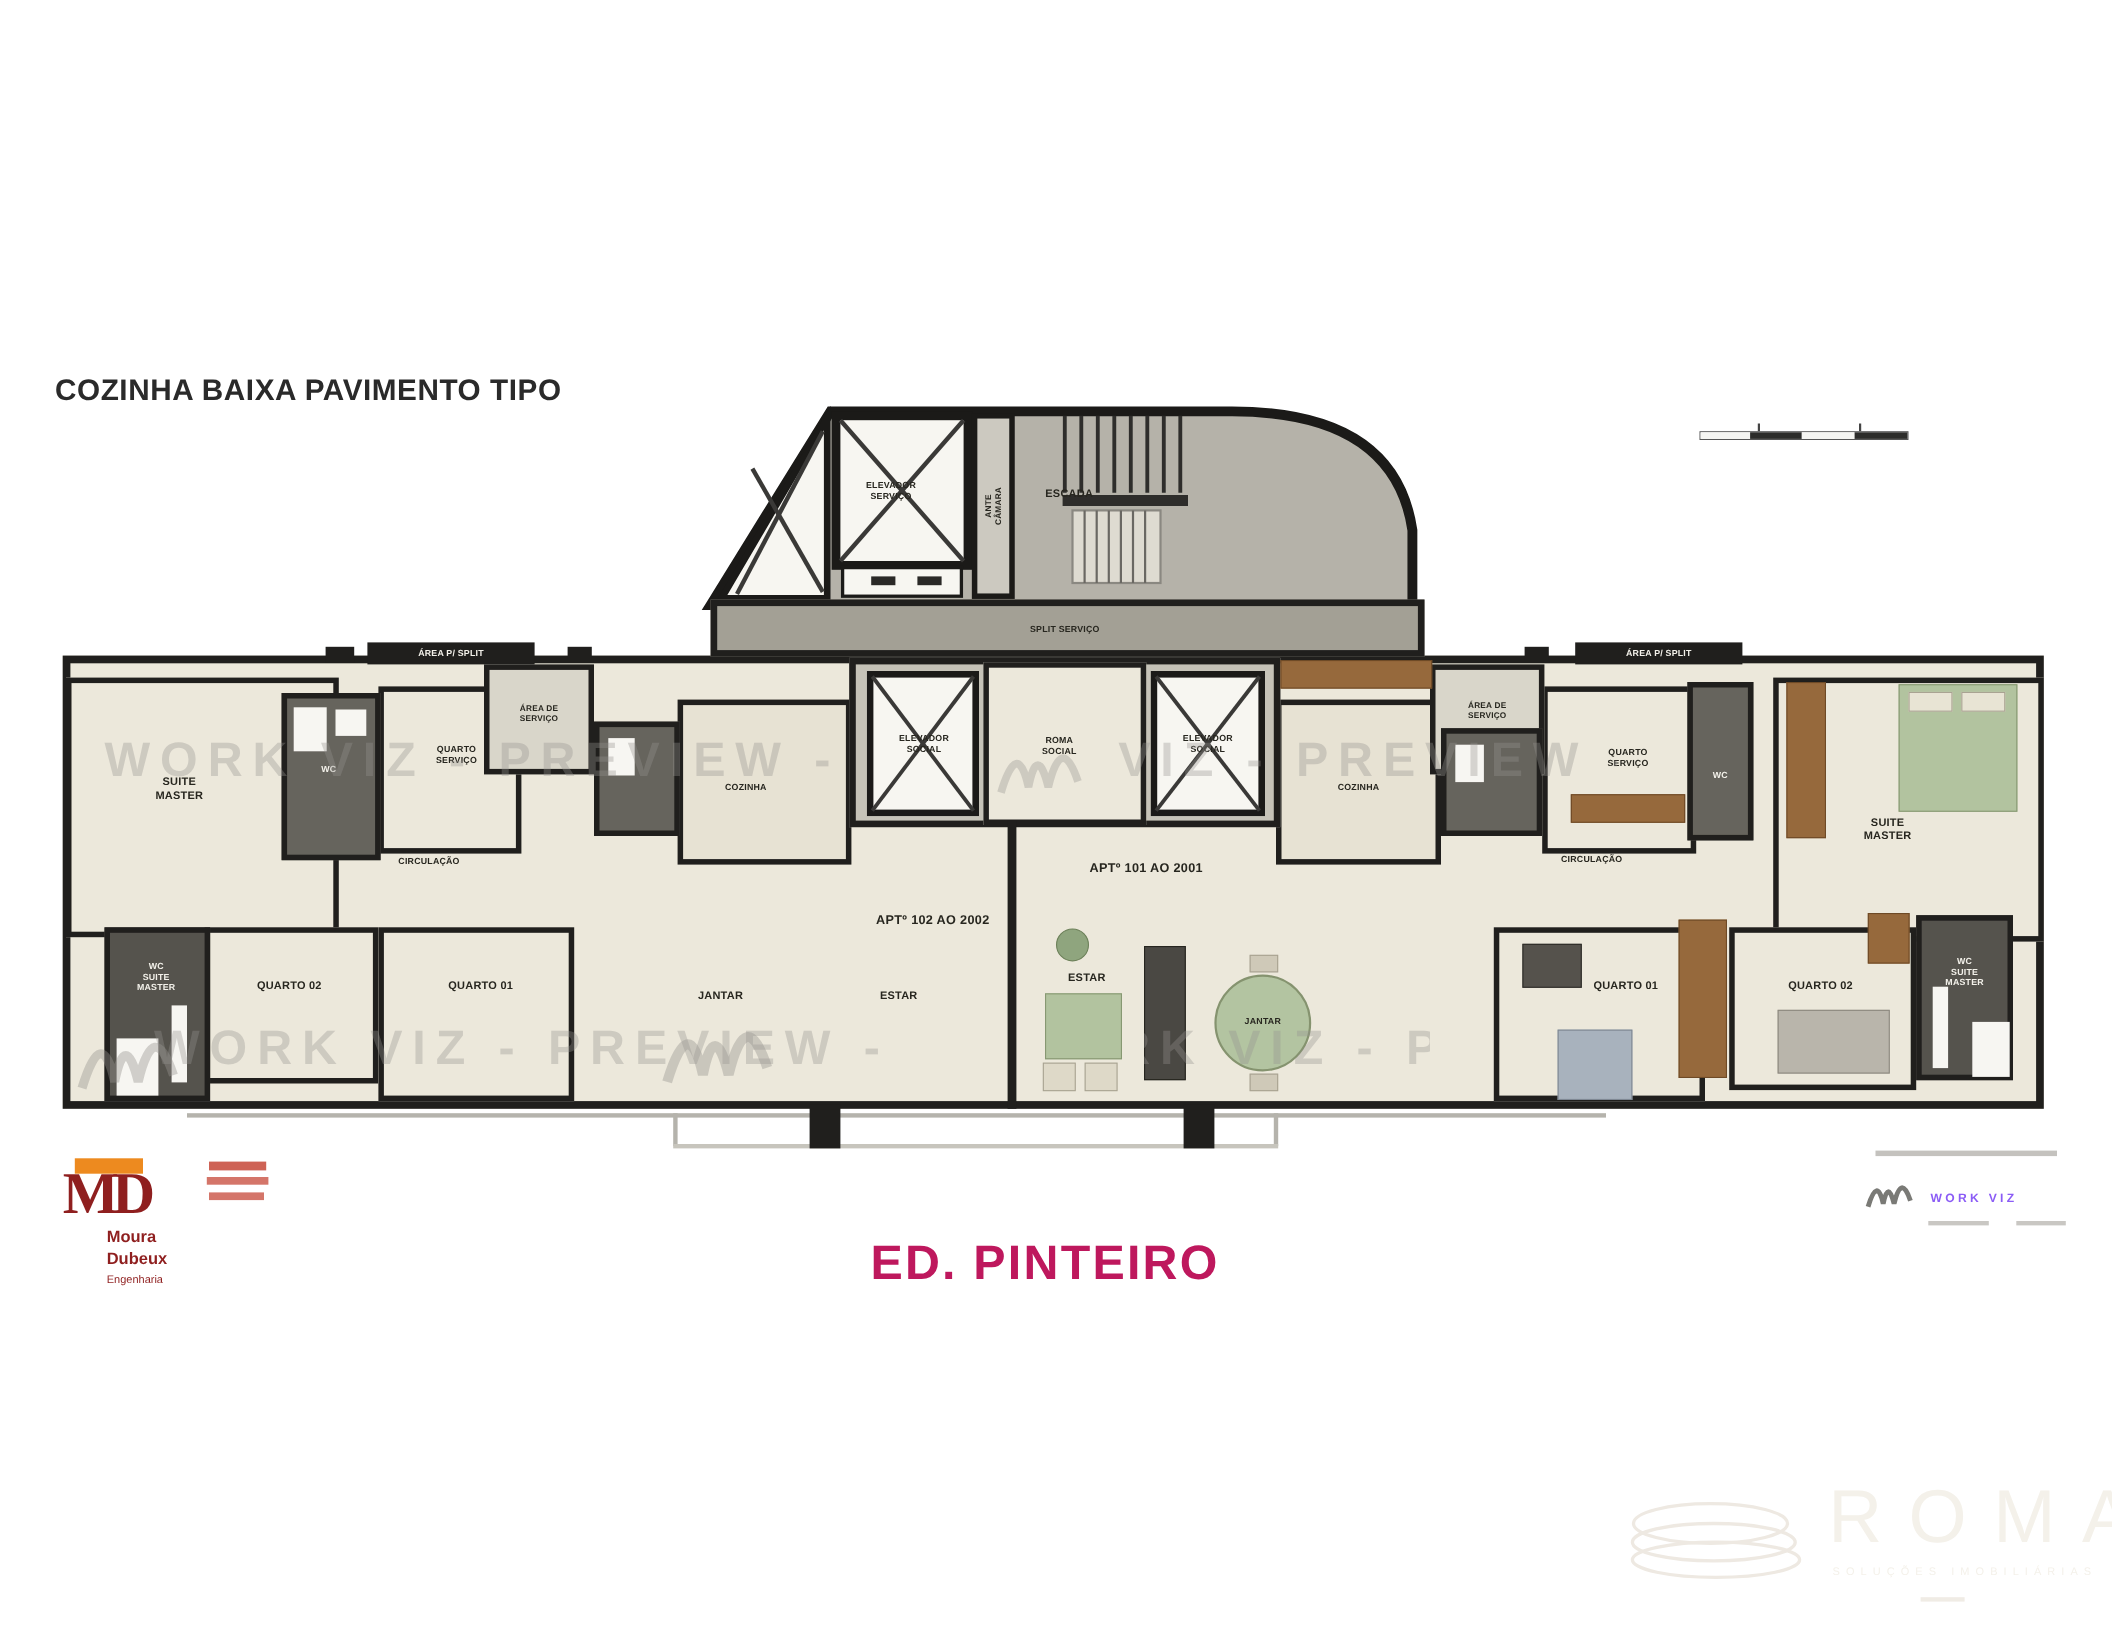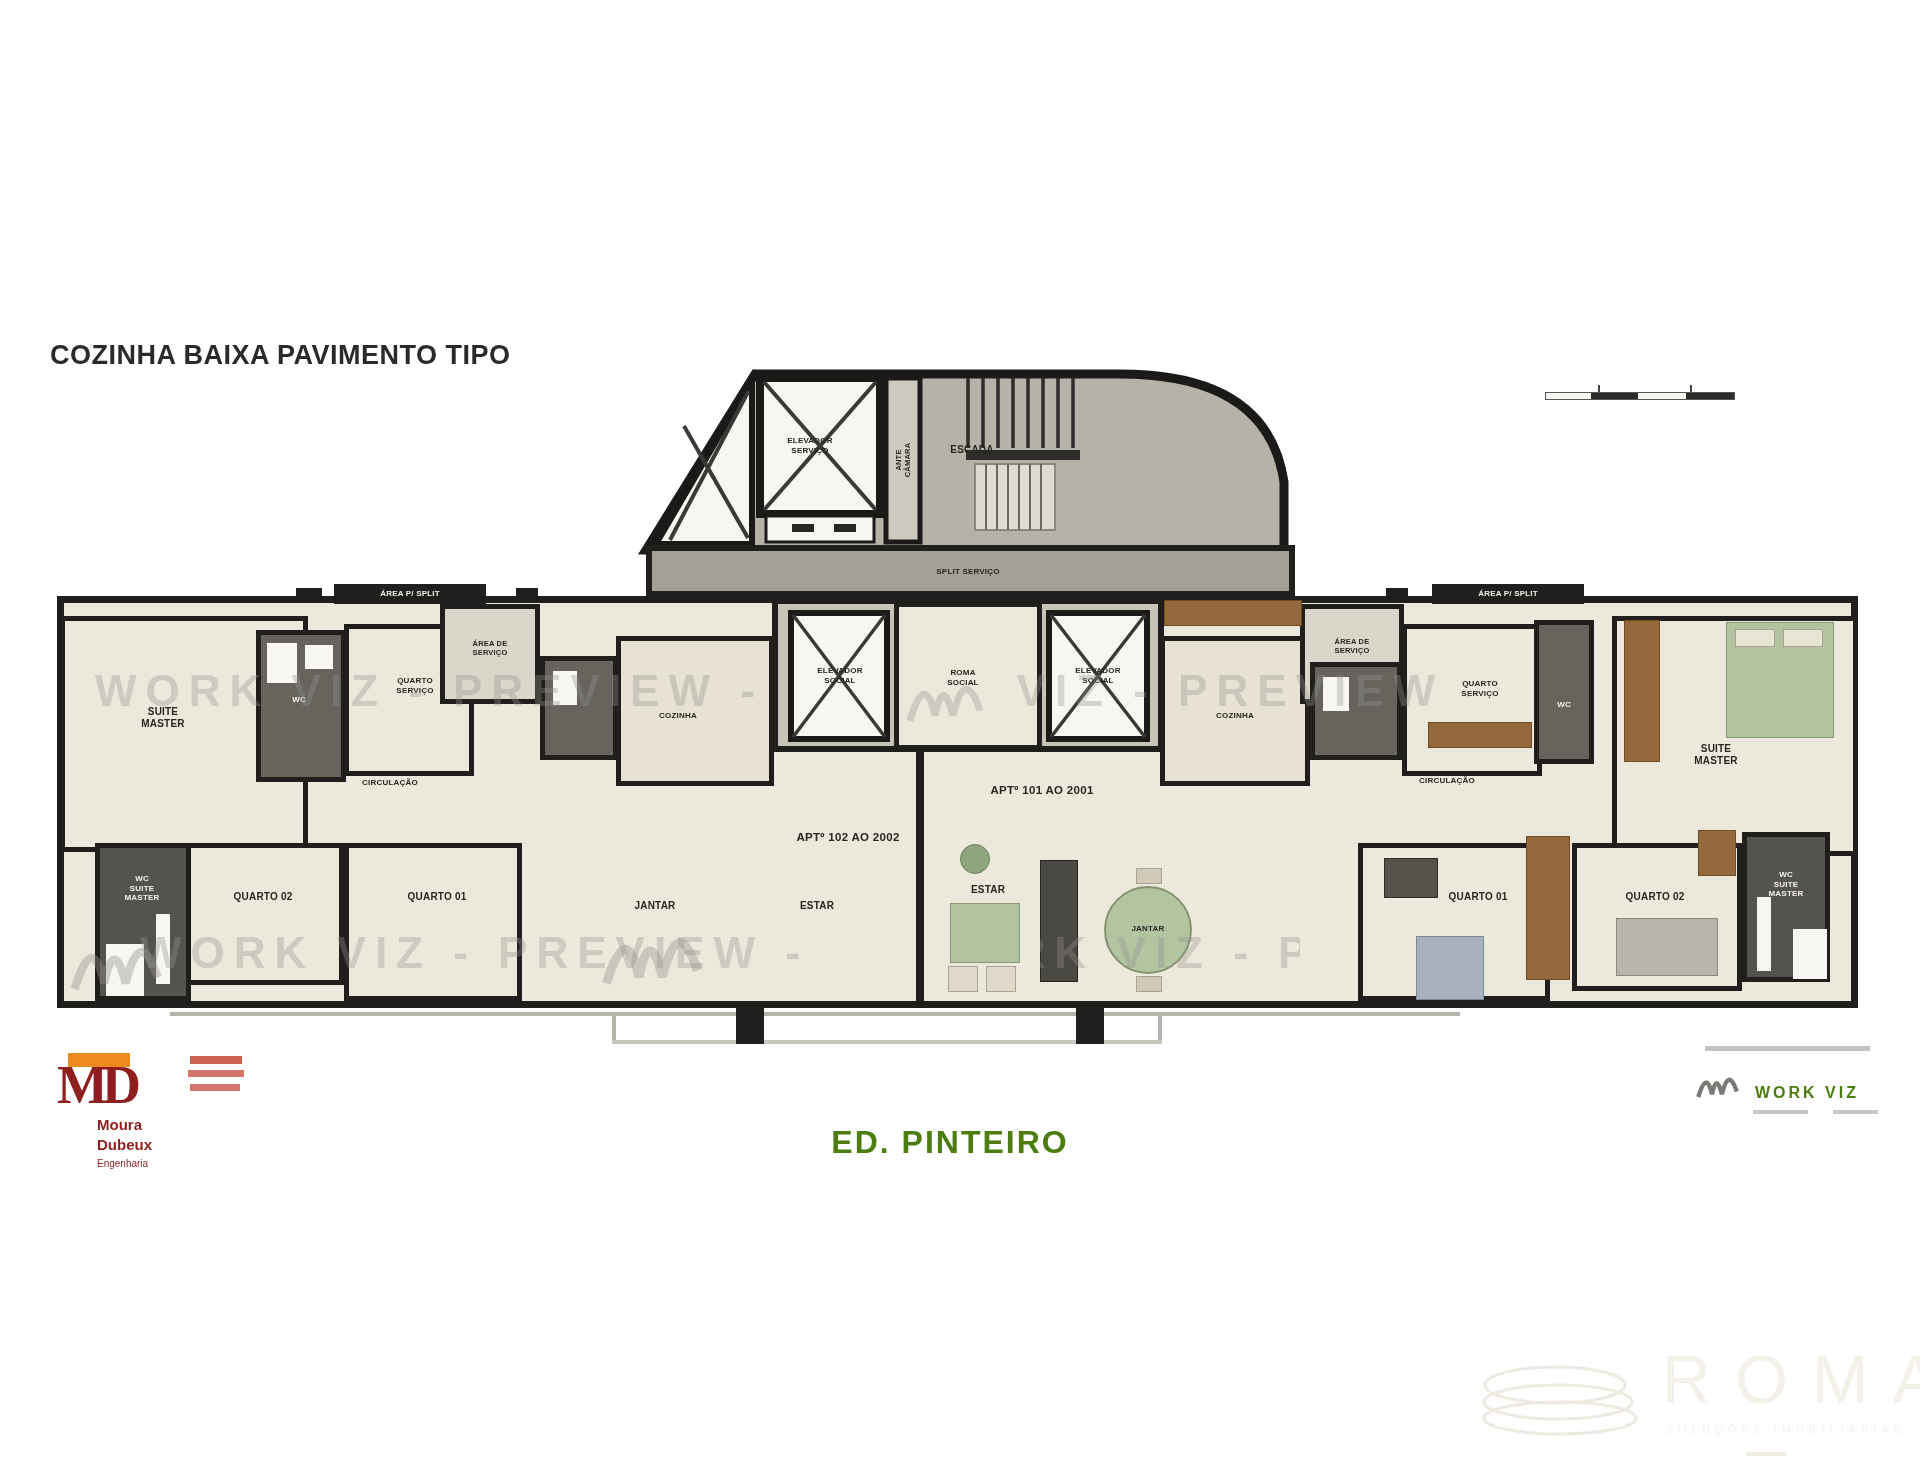--- a/index.html
+++ b/index.html
@@ -27,21 +27,21 @@
   .rl.tiny{font-size:7.5px;}
   .rl.wt{color:#f3f1ea;font-size:8px;}
   .rl.rot{transform:translate(-50%,-50%) rotate(-90deg);}
   .unit{font-size:11.5px;letter-spacing:.3px;}
   .wm{position:absolute;font-weight:bold;font-size:44px;letter-spacing:9px;
       color:rgba(150,147,142,.35);white-space:nowrap;z-index:40;pointer-events:none;}
   .clip{overflow:hidden;z-index:40;}
   #page-title{position:absolute;left:50px;top:340px;font-size:27px;font-weight:800;
       color:#2a2a2a;letter-spacing:.5px;}
   #building-name{position:absolute;left:950px;top:1124px;transform:translateX(-50%);
-      font-size:32px;font-weight:800;color:#4d7c0f;letter-spacing:2px;}
+      font-size:44px;font-weight:800;color:#be185d;letter-spacing:2px;}
   .md-red{color:#8f1f1f;}
   .roma{color:#f4f1ea;}
 </style>
 </head>
 <body>
 
 <div id="canvas">
 
   <div id="page-title">COZINHA BAIXA PAVIMENTO TIPO</div>
   <div id="building-name">ED. PINTEIRO</div>
@@ -269,21 +269,21 @@
     <div class="r md-red" style="left:40px;top:110px;font-weight:400;font-size:10px">Engenharia</div>
   </div>
 
   <div class="r" style="left:1695px;top:1044px;width:200px;height:80px;z-index:20">
     <div class="r" style="left:10px;top:2px;width:165px;height:5px;background:#c4c2be"></div>
     <div class="r" style="left:0;top:20px;width:56px;height:44px">
       <svg width="56" height="44" viewBox="0 0 100 80">
           <path d="M5 60 Q20 10 30 55 Q38 15 48 55 Q60 5 75 50" fill="none" stroke="#7a7a76" stroke-width="8"></path>
         </svg>
     </div>
-    <div class="r" style="left:60px;top:40px;font-weight:700;font-size:16px;color:#4d7c0f;letter-spacing:3px">WORK VIZ</div>
+    <div class="r" style="left:60px;top:40px;font-weight:700;font-size:11px;color:#8b5cf6;letter-spacing:3px">WORK VIZ</div>
     <div class="r" style="left:58px;top:66px;width:55px;height:4px;background:#c9c7c3"></div>
     <div class="r" style="left:138px;top:66px;width:45px;height:4px;background:#c9c7c3"></div>
   </div>
 
   <div class="r" style="left:1470px;top:1340px;width:450px;height:130px;z-index:20">
     <div class="r" style="left:0;top:10px;width:180px;height:100px">
       <svg width="180" height="100" viewBox="0 0 180 100">
         <ellipse cx="85" cy="35" rx="70" ry="18" fill="none" stroke="#eee9e2" stroke-width="3"></ellipse>
         <ellipse cx="88" cy="52" rx="74" ry="17" fill="none" stroke="#eee9e2" stroke-width="3"></ellipse>
         <ellipse cx="90" cy="68" rx="76" ry="16" fill="none" stroke="#eee9e2" stroke-width="3"></ellipse>

